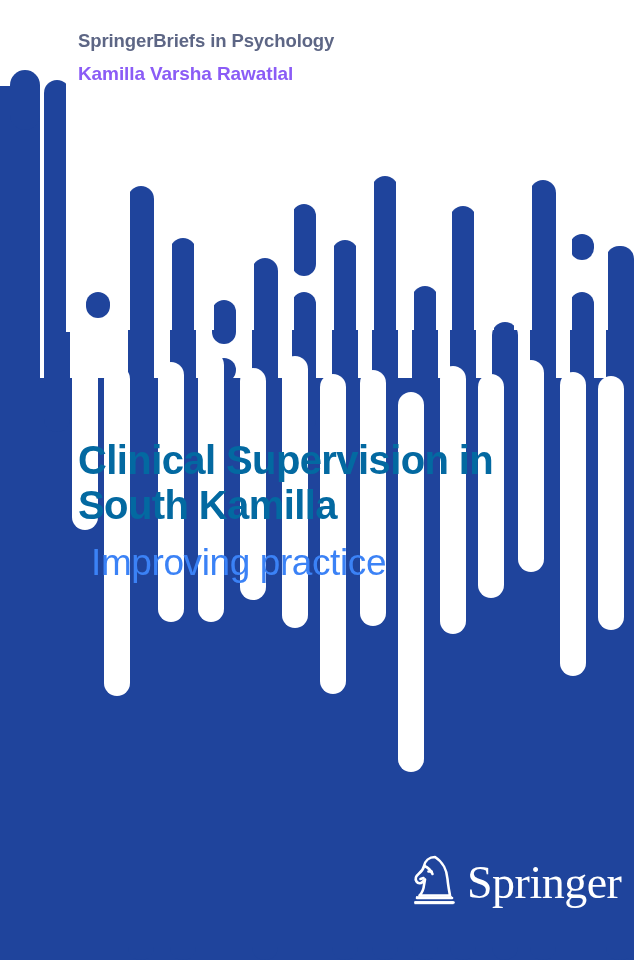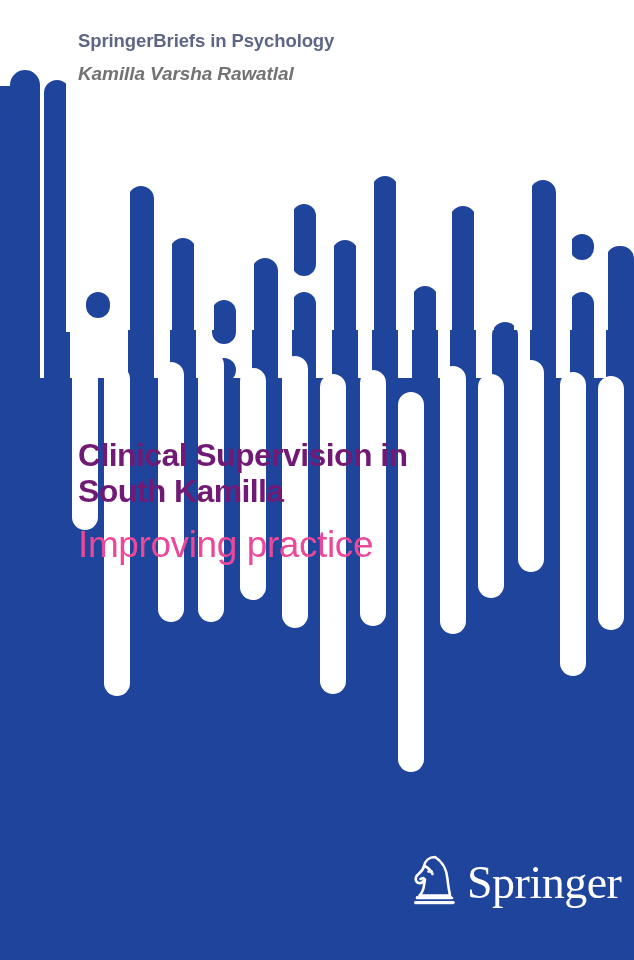--- a/index.html
+++ b/index.html
@@ -29,24 +29,23 @@
     white-space: nowrap;
     z-index: 5;
   }
   #author-line {
     position: absolute;
     left: 78px;
     top: 63px;
     font-size: 19px;
     font-weight: bold;
     letter-spacing: -0.1px;
-    color: #737373;
+    color: #8b5cf6;
     white-space: nowrap;
     z-index: 5;
-    font-style: italic;
   }
 
   
   #bars-graphic {
     position: absolute;
     left: 0;
     top: 0;
     width: 634px;
     height: 960px;
     z-index: 1;
@@ -55,35 +54,36 @@
 
   
   #title-block {
     position: absolute;
     left: 78px;
     top: 438px;
     width: 520px;
     z-index: 6;
   }
   .title-line {
-    color: #701a75;
-    font-size: 32px;
+    color: #0369a1;
+    font-size: 40px;
     font-weight: bold;
     line-height: 1.12;
     letter-spacing: -0.6px;
   }
   #subtitle-block {
     margin-top: 14px;
   }
   .subtitle-line {
-    color: #ec4899;
+    color: #3b82f6;
     font-size: 37px;
     font-weight: 300;
     line-height: 1.16;
     letter-spacing: -0.4px;
+    margin-left: 13px;
   }
 
   
   #springer-logo {
     position: absolute;
     left: 409px;
     top: 852px;
     display: flex;
     align-items: center;
     z-index: 6;

